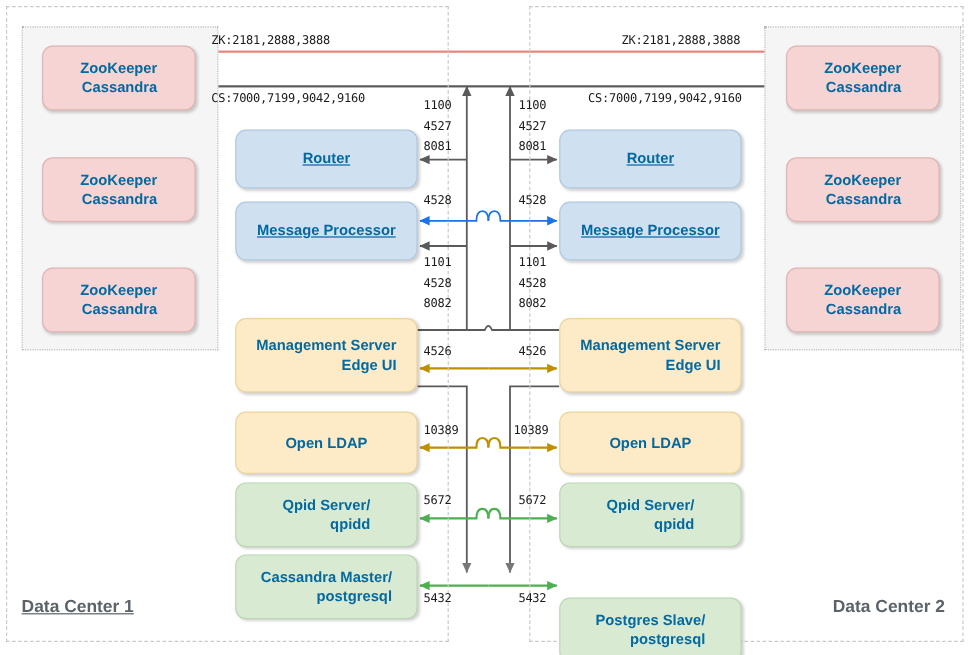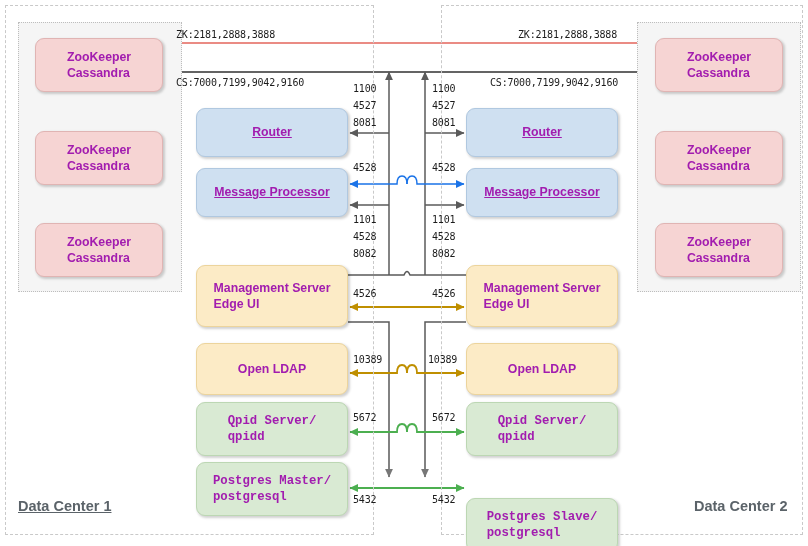--- a/index.html
+++ b/index.html
@@ -43,32 +43,32 @@
   #dc2-cluster { left: 637px; top: 22px; width: 164px; height: 270px; }
 
   
   .node {
     position: absolute;
     box-sizing: border-box;
     border-radius: 9px;
     display: flex;
     align-items: center;
     justify-content: center;
-    text-align: left;
+    text-align: right;
     font-weight: bold;
     font-size: 12.3px;
     line-height: 1.32;
-    color: #a21caf;
+    color: #0369a1;
     box-shadow: 1.5px 1.5px 2.5px rgba(0,0,0,0.18);
     padding: 2px 6px;
   }
   .node.red    { background: #f6d4d3; border: 1.2px solid #e0b4b3; }
   .node.blue   { background: #cfe0f1; border: 1.2px solid #b0c8e0; text-decoration: underline; }
   .node.yellow { background: #fcebc6; border: 1.2px solid #ecd49c; }
-  .node.green  { background: #d9ead3; border: 1.2px solid #bcd7b3; font-family: Liberation Mono, monospace; }
+  .node.green  { background: #d9ead3; border: 1.2px solid #bcd7b3; }
 
   
   .wire-label {
     position: absolute;
     font-family: "DejaVu Sans Mono", monospace;
     font-size: 10px;
     color: #1b1b1b;
     white-space: pre;
     letter-spacing: -0.2px;
   }
@@ -233,21 +233,21 @@
     <span>Open LDAP</span>
   </div>
   <div class="node green" style="left:196px; top:402px; width:152px; height:54px;">
     <span>
       <span>Qpid Server/</span><br>
       <span>qpidd</span>
     </span>
   </div>
   <div class="node green" style="left:196px; top:462px; width:152px; height:54px;">
     <span>
-      <span>Postgres Master/</span><br>
+      <span>Cassandra Master/</span><br>
       <span>postgresql</span>
     </span>
   </div>
 
   <div class="node red" style="left:655px; top:38px; width:128px; height:54px;">
     <span>
       <span>ZooKeeper</span><br>
       <span>Cassandra</span>
     </span>
   </div>

